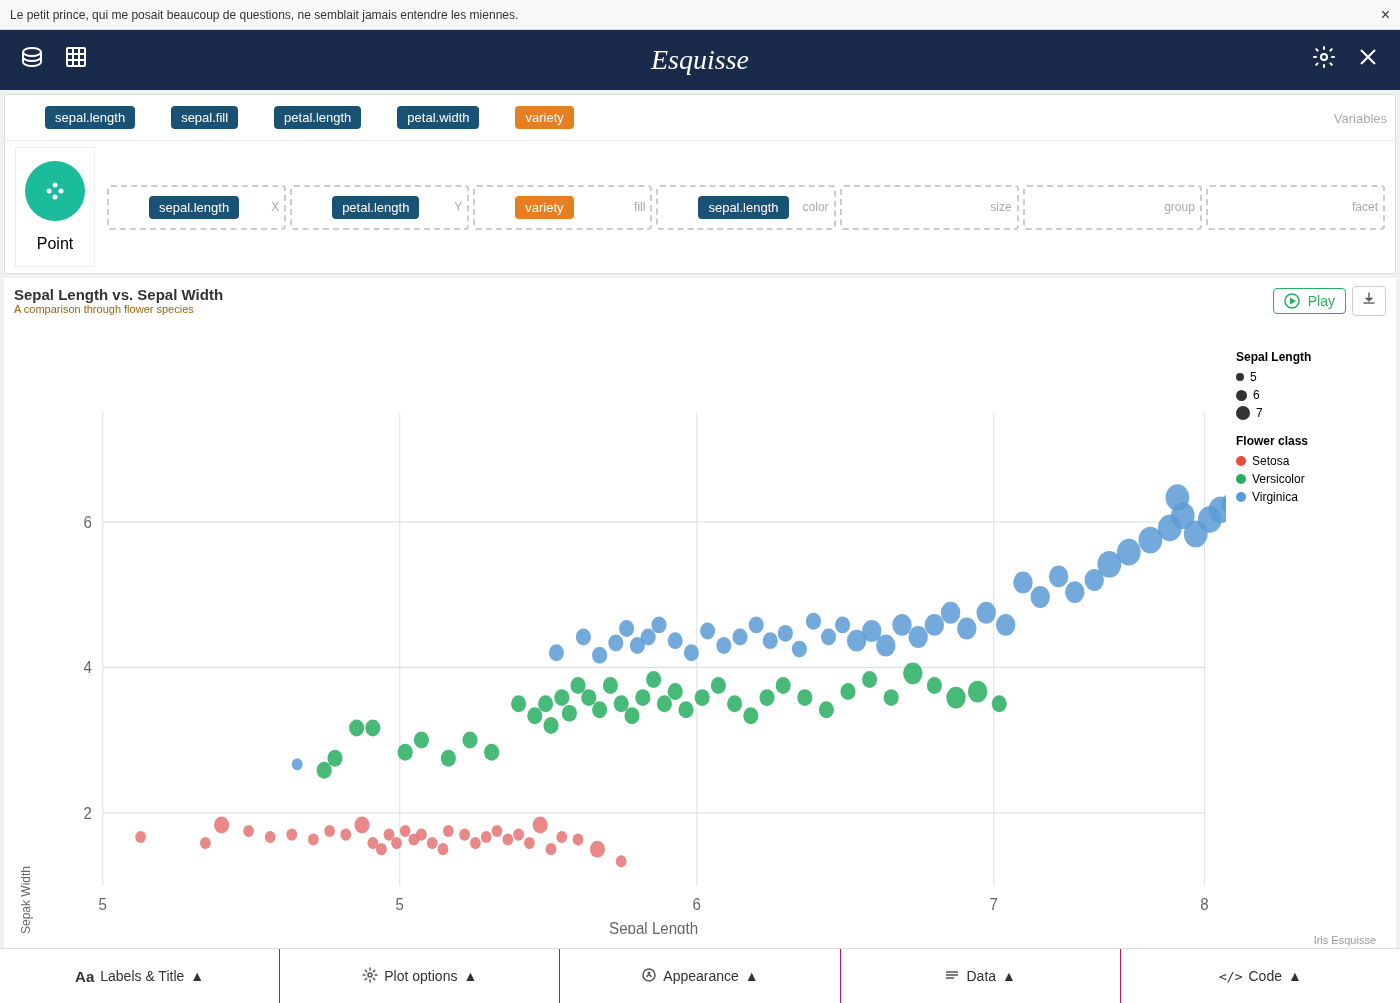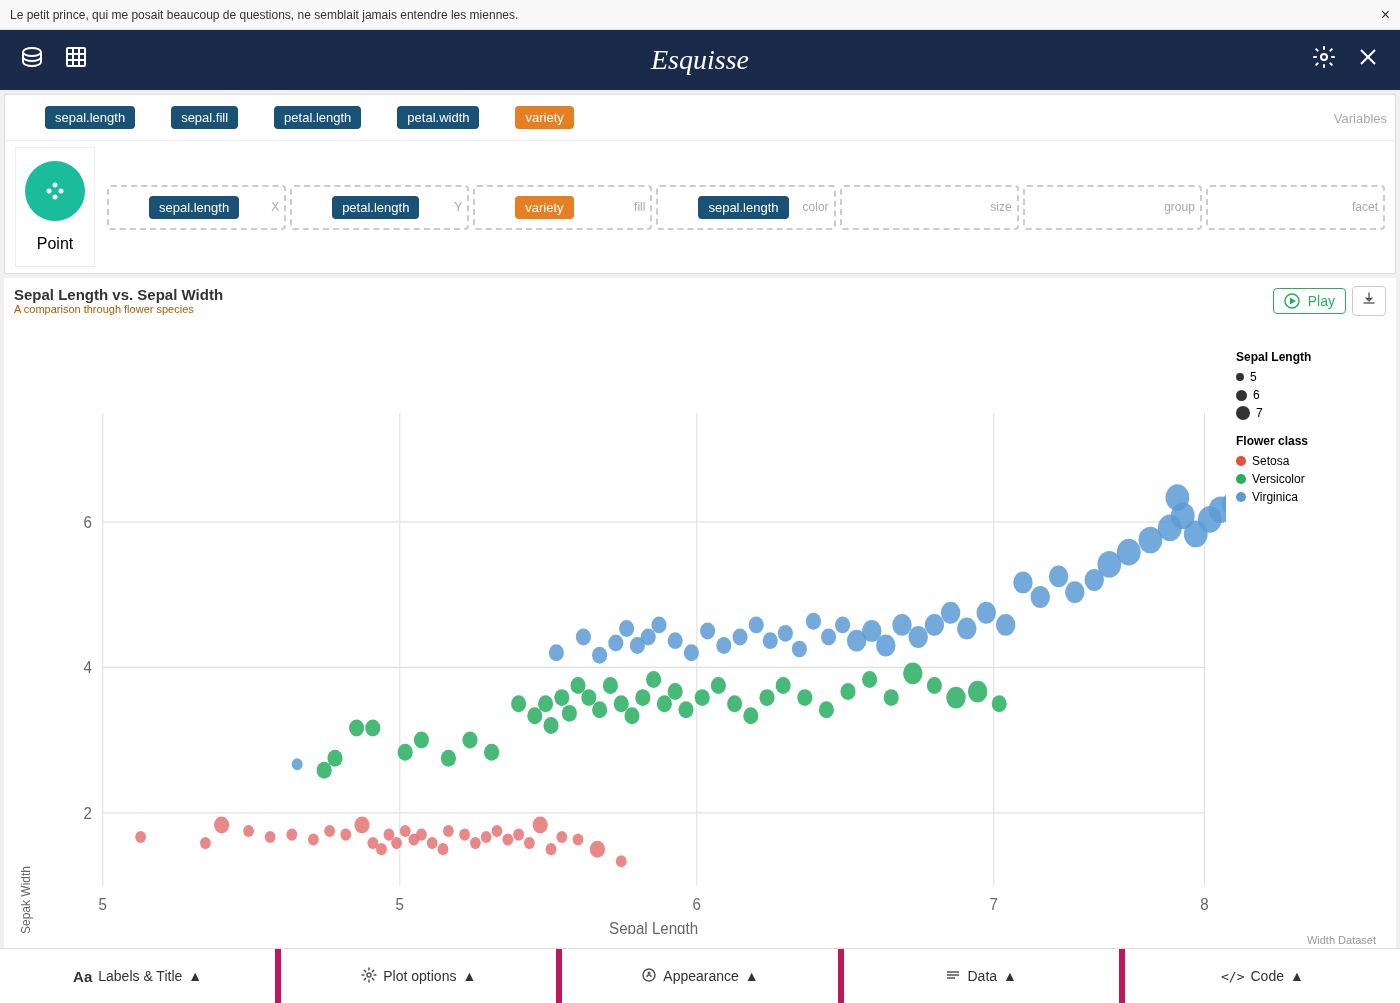--- a/index.html
+++ b/index.html
@@ -158,21 +158,21 @@
       align-items: stretch;
     }
     .toolbar-btn {
       flex: 1;
       display: flex;
       align-items: center;
       justify-content: center;
       gap: 6px;
       font-size: 14px;
       cursor: pointer;
-      border-right: 6px solid #be185d;
+      border-right: 1px solid #be185d;
       color: #333;
       background: white;
     }
     .toolbar-btn:last-child { border-right: none; }
 
     
     .chart-source {
       font-size: 11px;
       color: #999;
       text-align: right;
@@ -555,21 +555,21 @@
             <div style="width:10px;height:10px;border-radius:50%;background:#27ae60;"></div>
             <span>Versicolor</span>
           </div>
           <div class="legend-item">
             <div style="width:10px;height:10px;border-radius:50%;background:#5b9bd5;"></div>
             <span>Virginica</span>
           </div>
         </div>
       </div>
     </div>
-    <div class="chart-source">Width Dataset</div>
+    <div class="chart-source">Iris Esquisse</div>
   </div>
 
   <div class="bottom-toolbar">
     <div class="toolbar-btn">
       <span style="font-weight:bold;font-size:15px;">Aa</span>
       <span>Labels &amp; Title</span>
       <span>▲</span>
     </div>
     <div class="toolbar-btn">
       <span>

